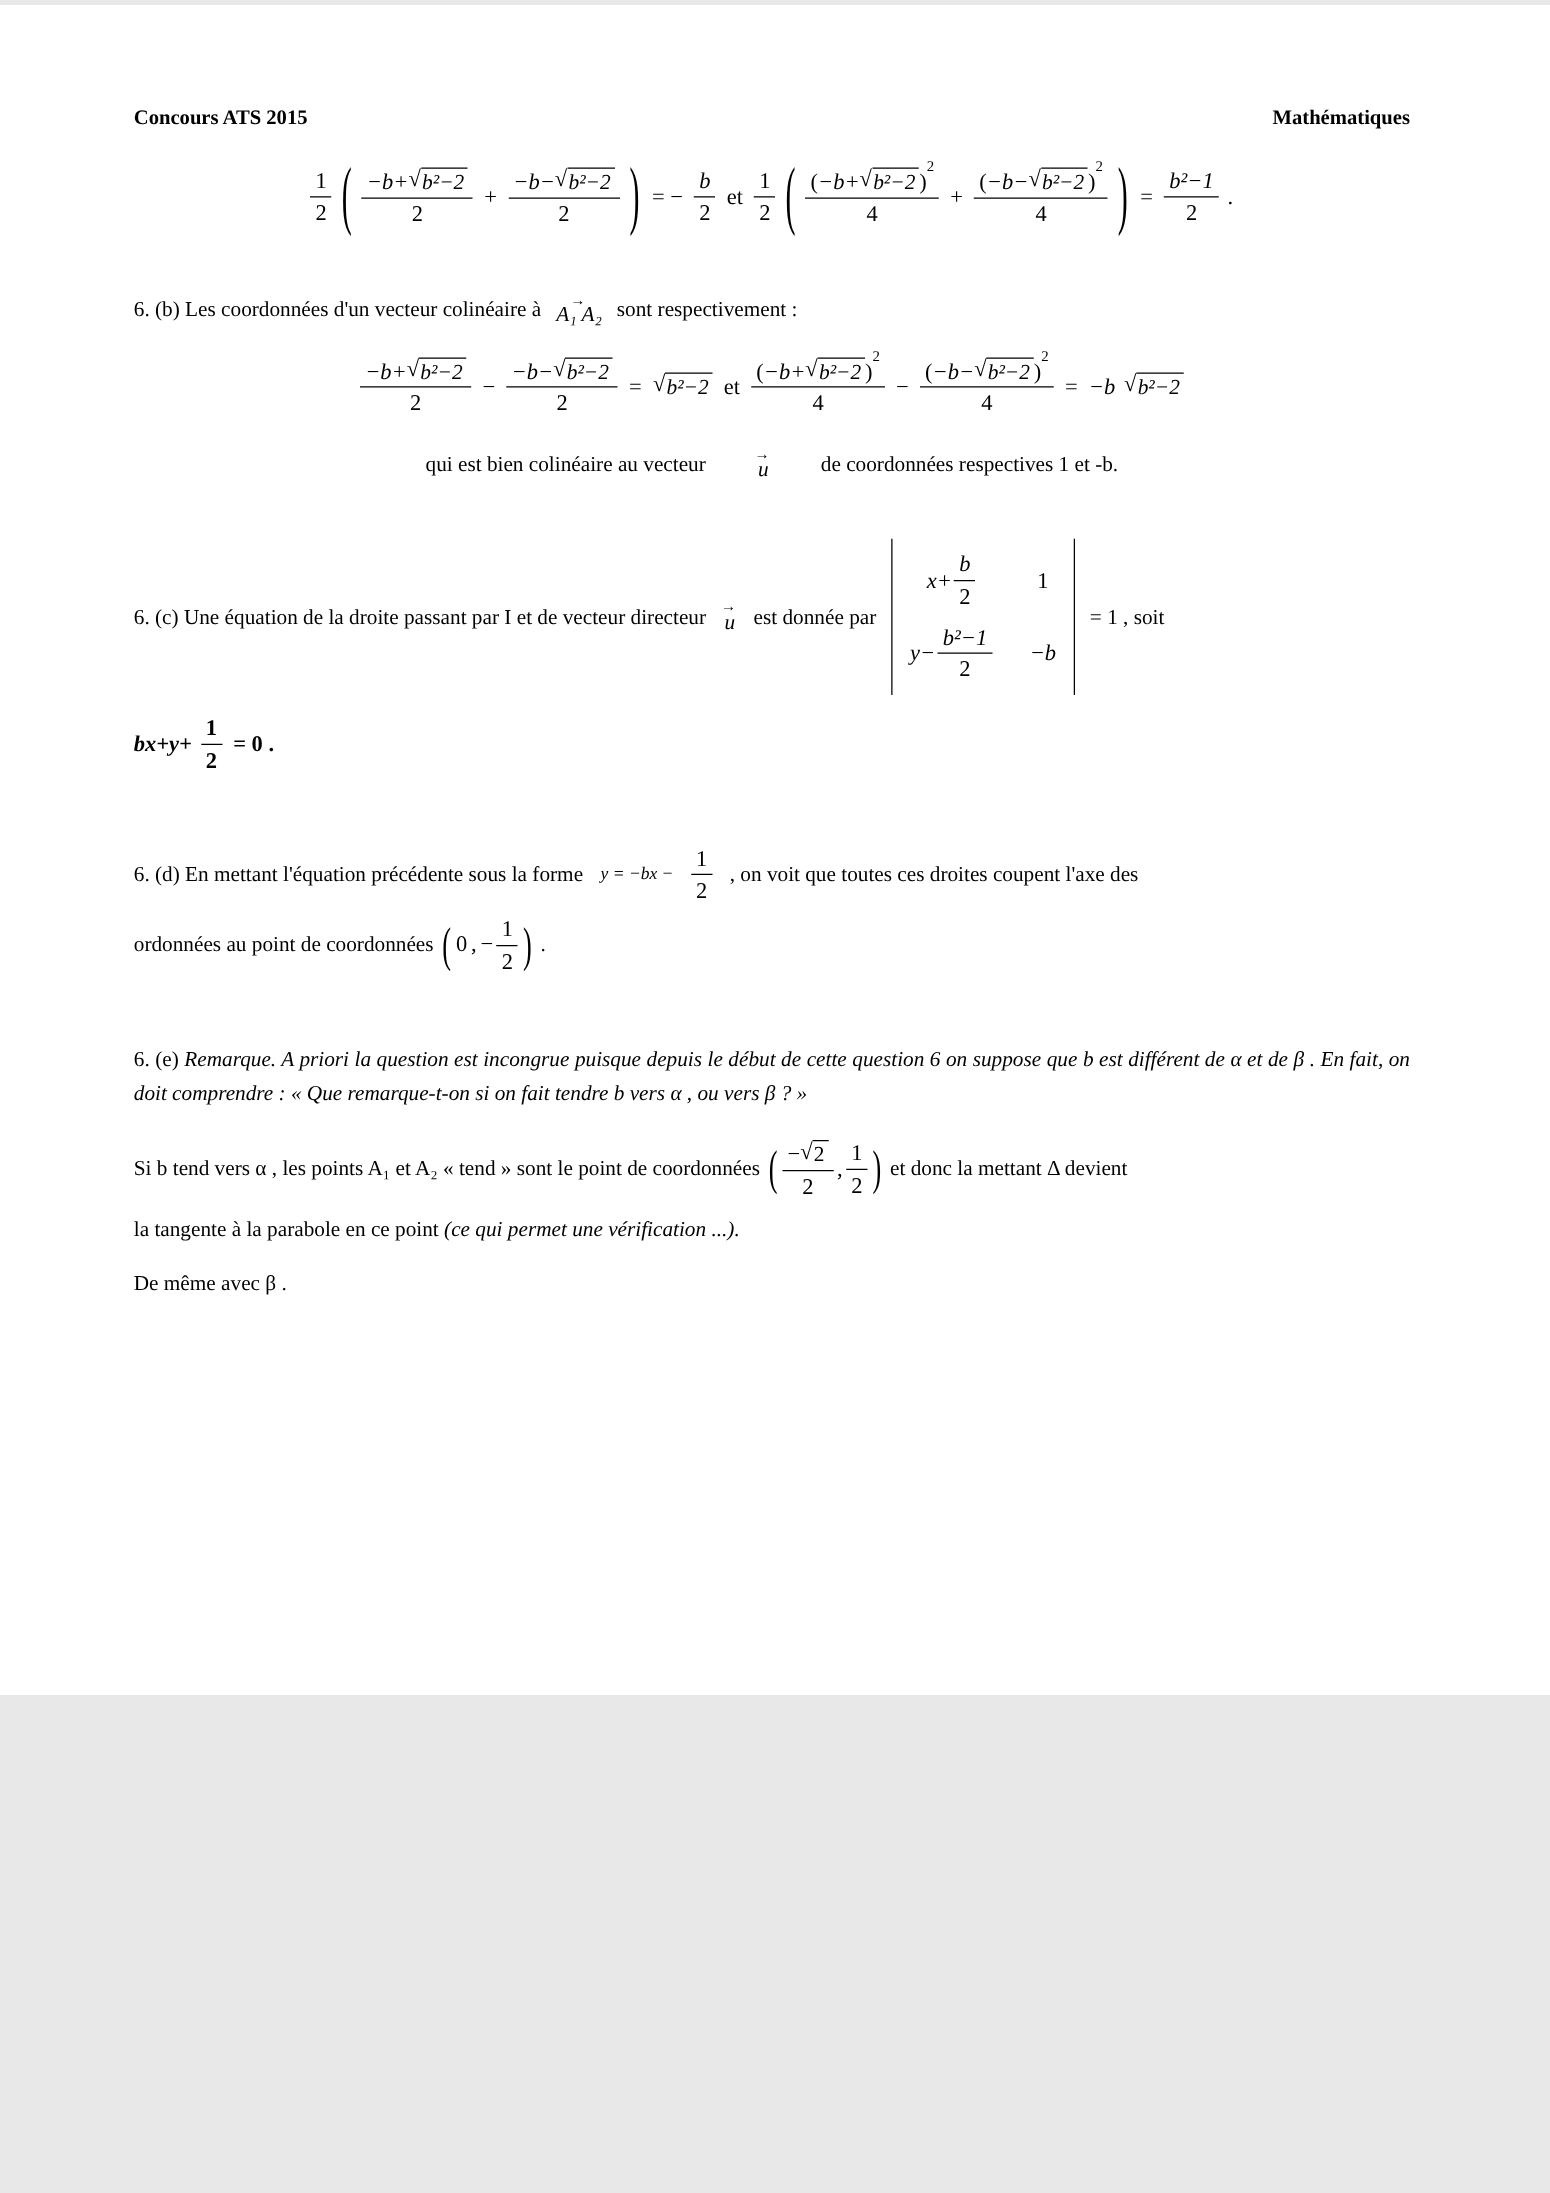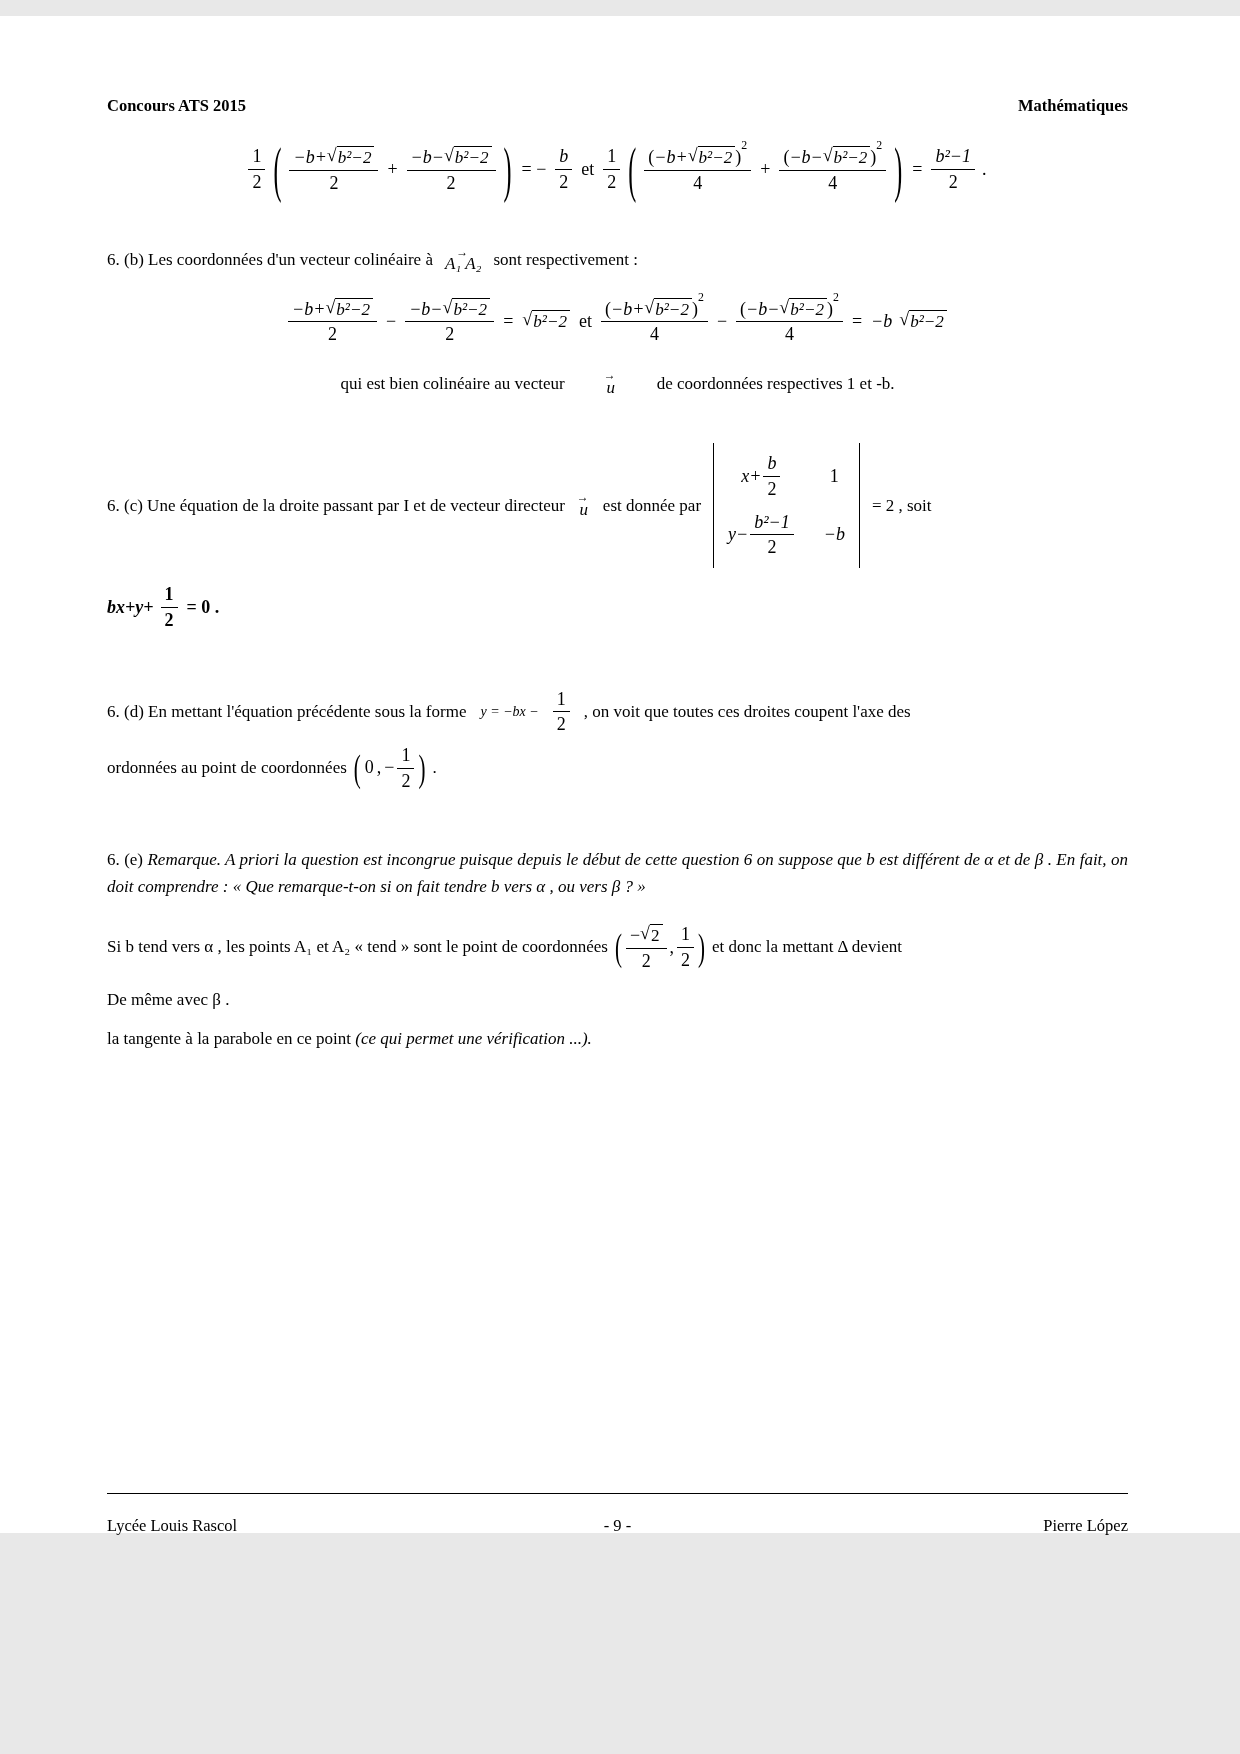--- a/index.html
+++ b/index.html
@@ -1,17 +1,17 @@
 <!DOCTYPE html>
 <html><head>
 <meta charset="utf-8">
 <style>
   html,body { margin:0; padding:0; background:#e8e8e8; }
   .page {
-    width:1240px; height:1517px; margin:16px auto; position:relative;
+    width:1240px; height:1352px; margin:4px auto; position:relative;
     background:#ffffff; color:#000;
     font-family:"Liberation Serif", serif; font-size:17px;
   }
   .inner { padding:80px 112px 0 107px; }
 
   .hdr { display:flex; justify-content:space-between; font-weight:bold; font-size:16.5px; }
 
   
   .eq { display:flex; align-items:center; justify-content:center; gap:7px;
         font-size:18px; font-style:italic; }
@@ -269,21 +269,21 @@
           <span>y−</span>
           <span class="frac">
             <span class="num">
                 <span>b²−1</span>
               </span>
             <span class="den up">2</span>
           </span>
         </span>
         <span class="cell">−b</span>
       </span>
-      <span>= 2 , soit</span>
+      <span>= 1 , soit</span>
     </div>
 
     <div class="eq eq-left m-bxy">
       <span>bx+y+</span>
       <span class="frac">
         <span class="num">
             <span class="up">1</span>
           </span>
         <span class="den up">2</span>
       </span>
@@ -343,27 +343,27 @@
           <span class="num">
               <span class="up">1</span>
             </span>
           <span class="den up">2</span>
         </span>
         <span class="bps">)</span>
       </span>
       <span>et donc la mettant Δ devient</span>
     </div>
 
-    <div class="para m-meme">
-      <span>De même avec β .</span>
-    </div>
-
     <div class="para m-tan">
       <span>la tangente à la parabole en ce point</span>
       <span class="it">(ce qui permet une vérification ...).</span>
+    </div>
+
+    <div class="para m-meme">
+      <span>De même avec β .</span>
     </div>
 
   </div>
 
   <div class="footer">
     <span class="fl">Lycée Louis Rascol</span>
     <span class="fc">- 9 -</span>
     <span class="fr">Pierre López</span>
   </div>
 </div>

